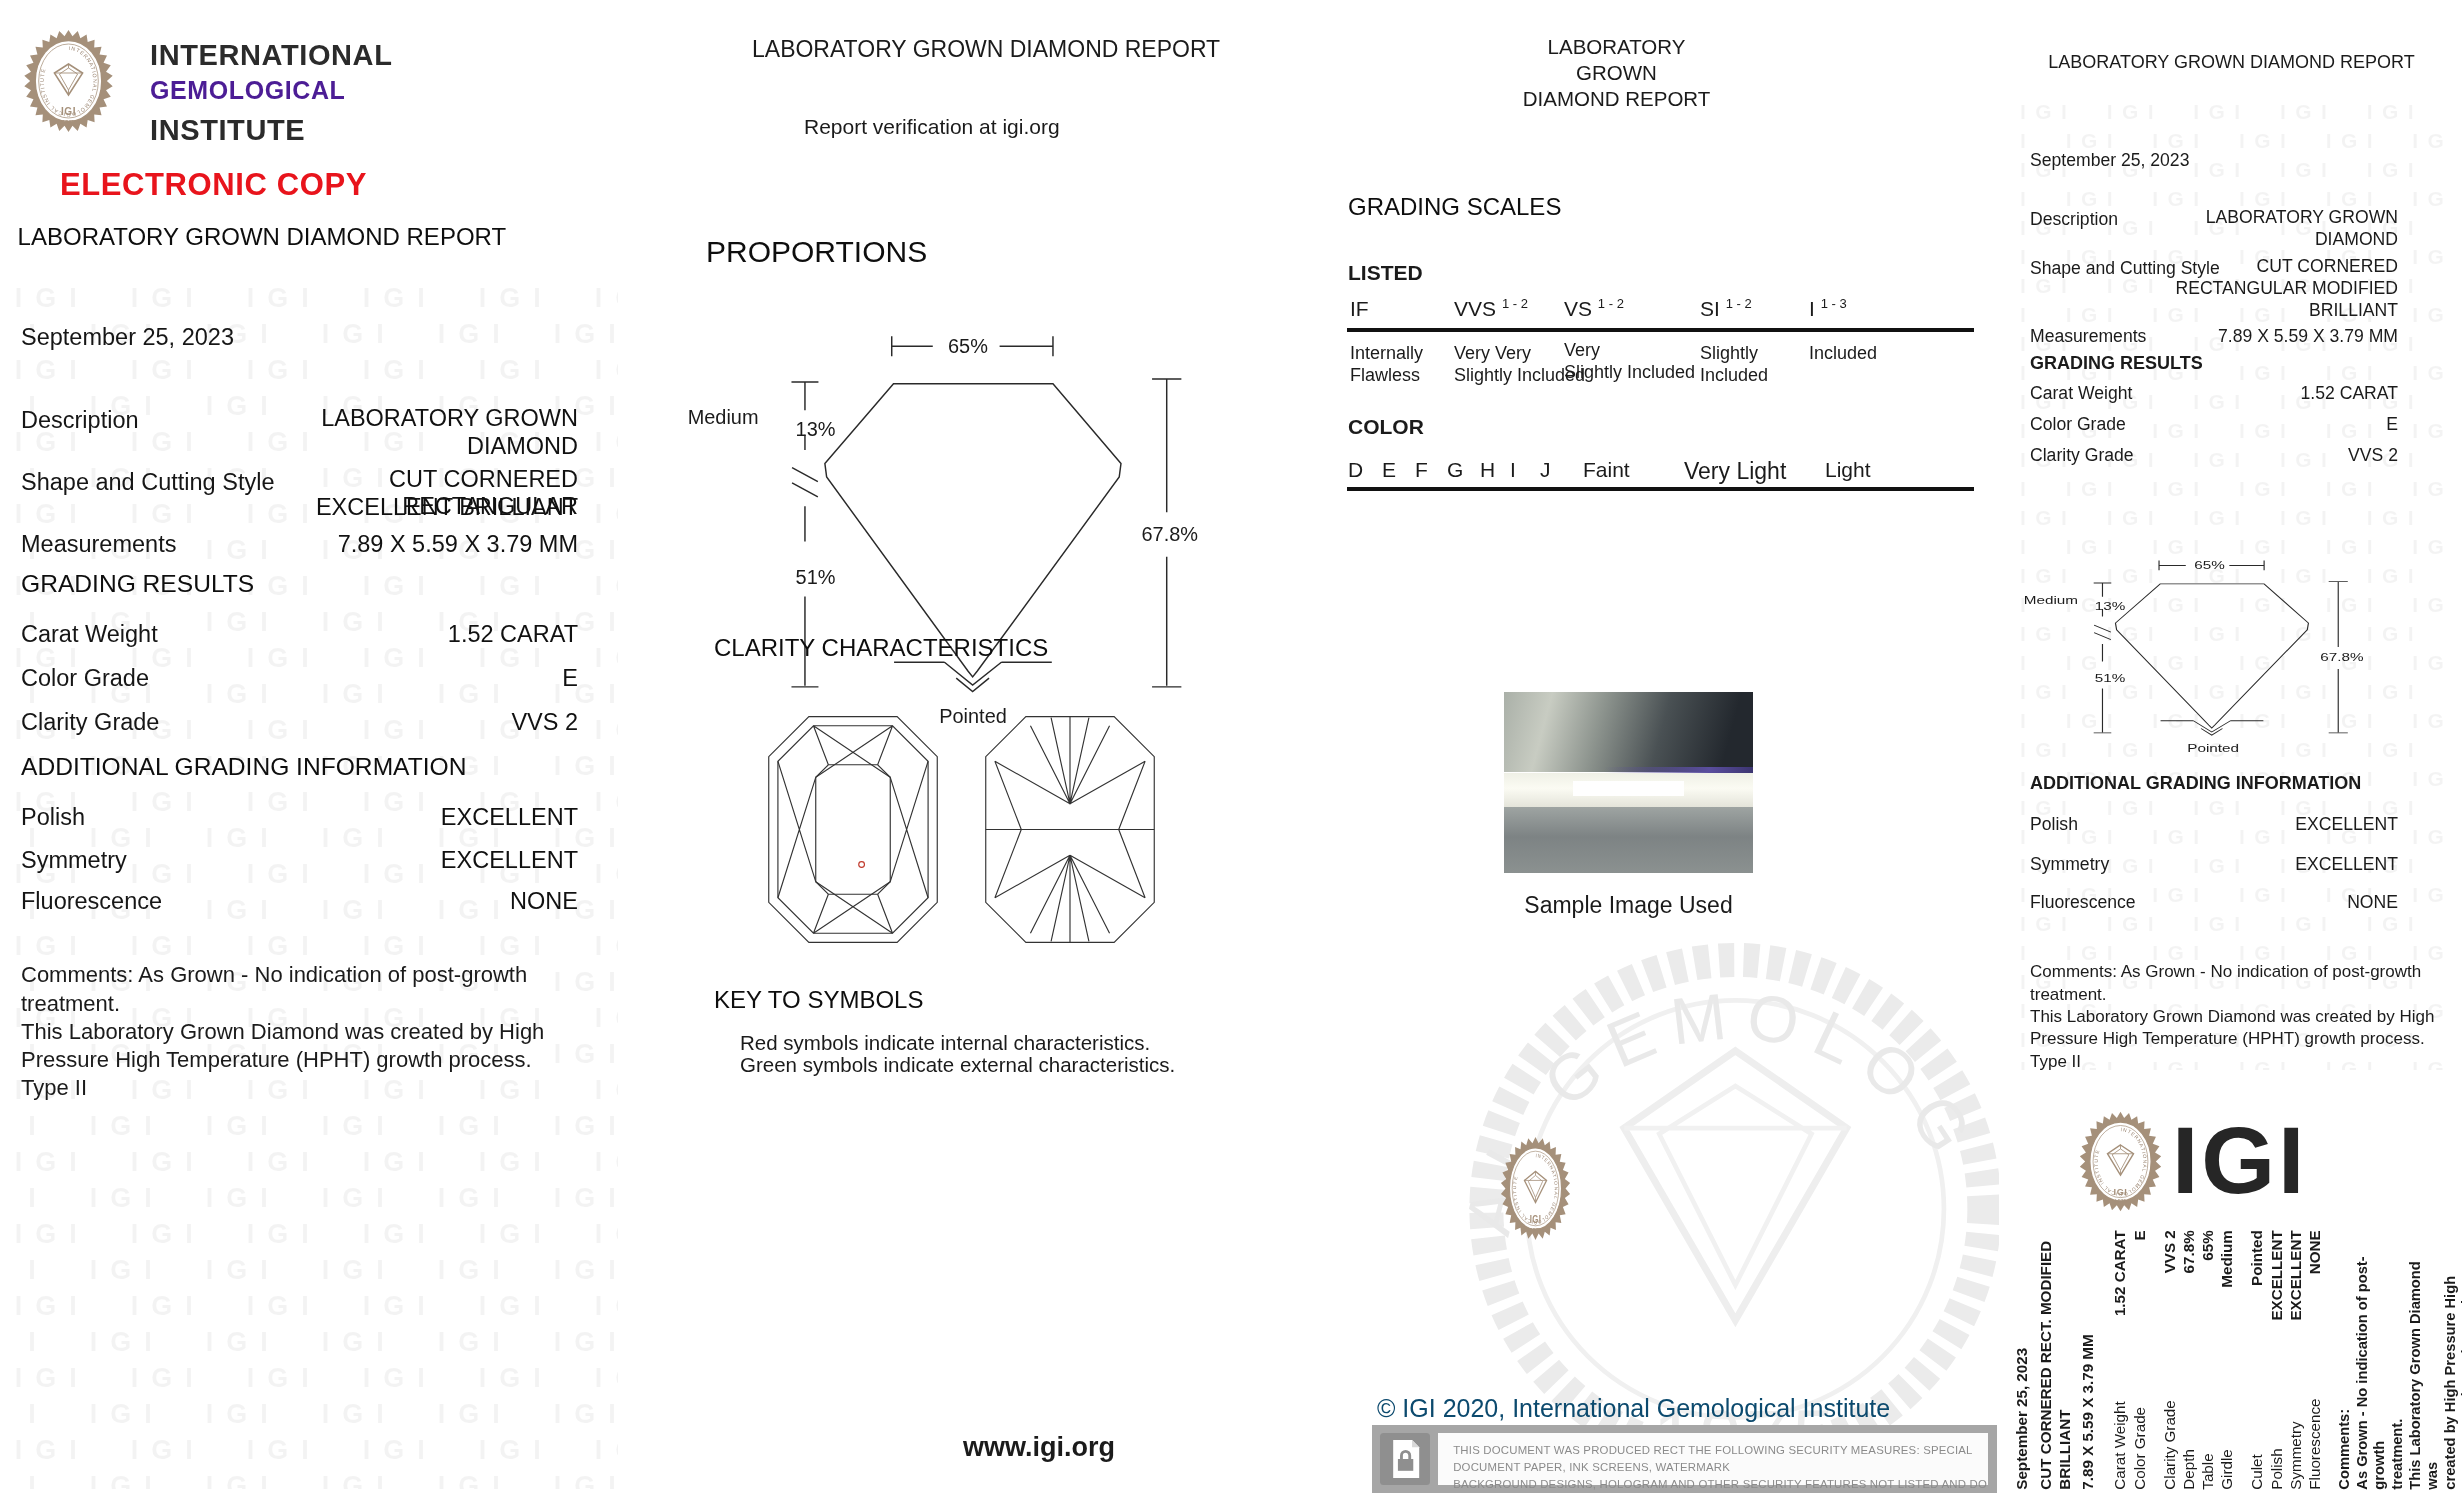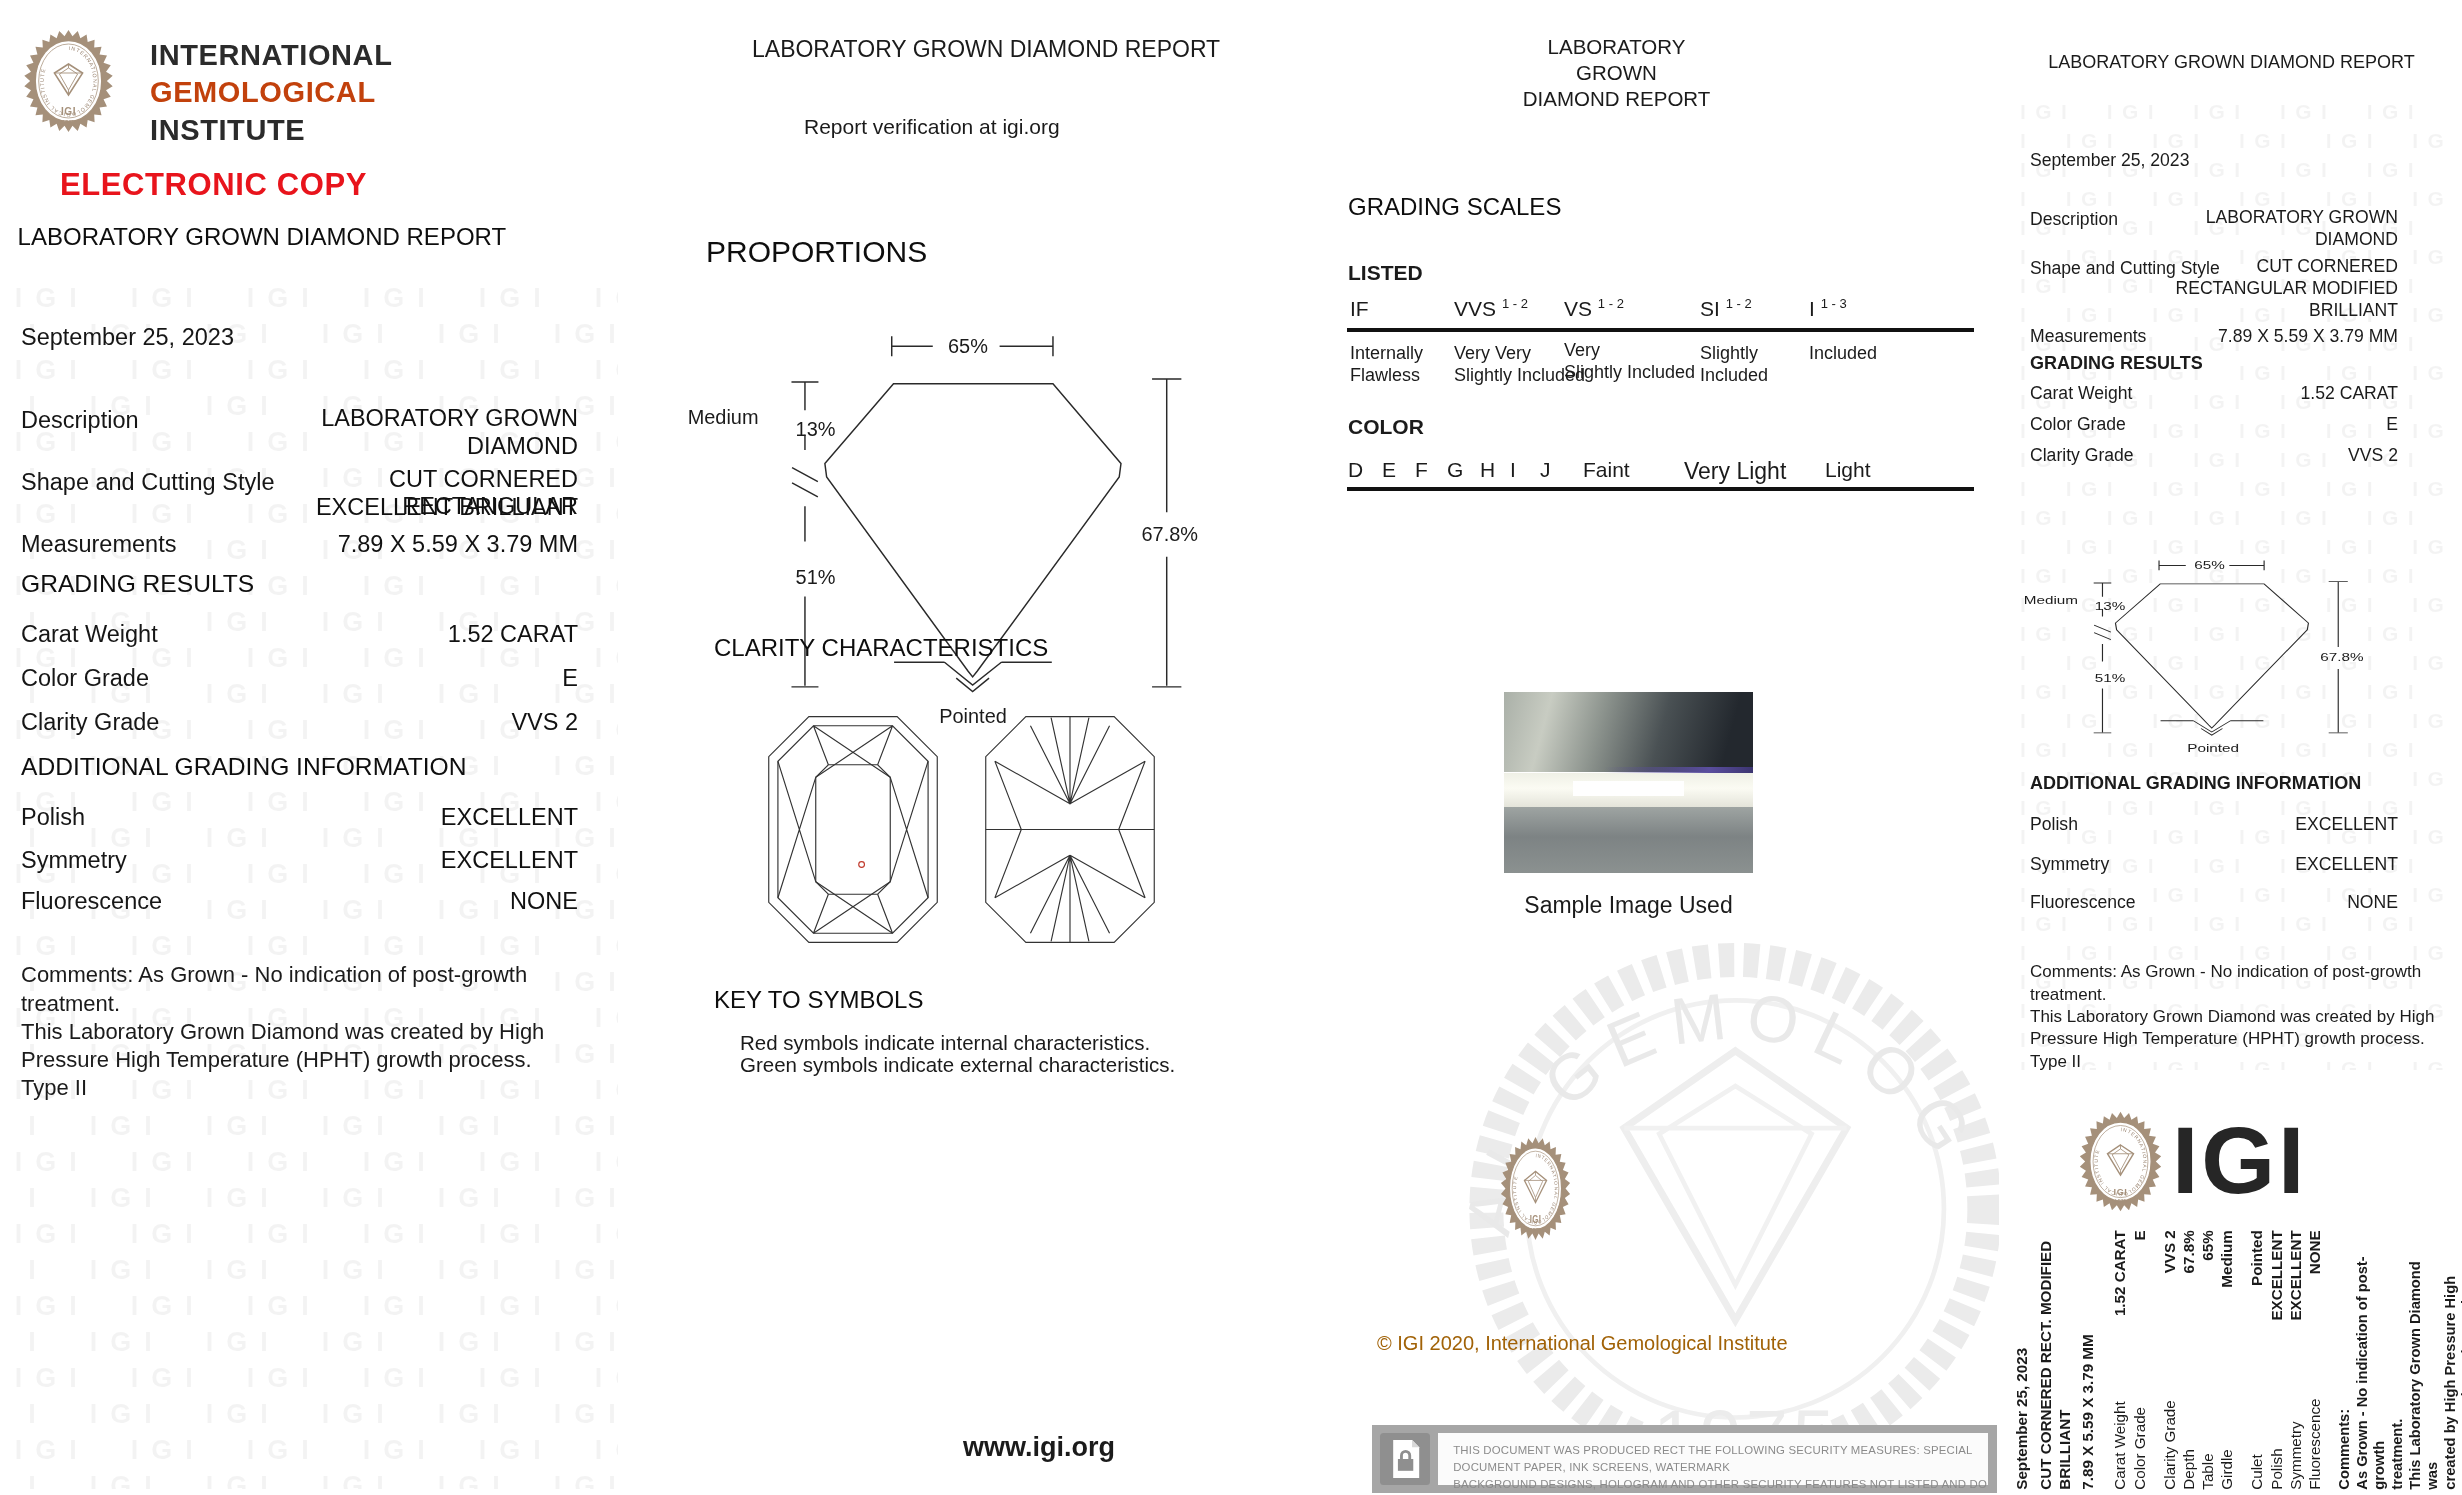--- a/index.html
+++ b/index.html
@@ -47,21 +47,21 @@
       <g stroke="#a5907a" fill="none">
         <path stroke-width="3" d="M100,78 L128,96 L100,140 L72,96 Z"></path>
         <path stroke-width="1.8" d="M100,86 L118,98 L100,130 L82,98 Z M72,96 L128,96 M100,78 L100,86 M100,130 L100,140"></path>
       </g>
       <text x="100" y="180" text-anchor="middle" font-size="20" font-weight="bold" fill="#a5907a" letter-spacing="1">IGI</text>
       <text x="100" y="198" text-anchor="middle" font-size="12" fill="#a5907a">1975</text>
     </svg>
   </div>
 
 <div class="abs b" style="left:150px;top:39px;font-size:29px;color:#2b2b2b;letter-spacing:0.6px">INTERNATIONAL</div>
-<div class="abs b" style="left:150px;top:76px;font-size:29px;color:#c2410c;letter-spacing:0.6px">GEMOLOGICAL</div>
+<div class="abs b" style="left:150px;top:76px;font-size:25px;color:#4c1d95;letter-spacing:0.6px">GEMOLOGICAL</div>
 <div class="abs b" style="left:150px;top:114px;font-size:29px;color:#2b2b2b;letter-spacing:0.6px">INSTITUTE</div>
 
 <div class="abs b red" style="left:60px;top:167px;font-size:31px;letter-spacing:0.6px">ELECTRONIC COPY</div>
 
 <div class="abs h1" style="left:17.6px;top:223px;font-size:24px">LABORATORY GROWN DIAMOND REPORT</div>
 
 <div class="abs wm" style="left:14.7px;top:280px;width:603px;height:1209px">
     <div style="transform:translateX(0px)">IGI&nbsp;&nbsp;IGI&nbsp;&nbsp;IGI&nbsp;&nbsp;IGI&nbsp;&nbsp;IGI&nbsp;&nbsp;IGI&nbsp;&nbsp;IGI&nbsp;&nbsp;IGI&nbsp;&nbsp;IGI&nbsp;&nbsp;IGI&nbsp;&nbsp;IGI&nbsp;&nbsp;</div>
     <div style="transform:translateX(-41px)">IGI&nbsp;&nbsp;IGI&nbsp;&nbsp;IGI&nbsp;&nbsp;IGI&nbsp;&nbsp;IGI&nbsp;&nbsp;IGI&nbsp;&nbsp;IGI&nbsp;&nbsp;IGI&nbsp;&nbsp;IGI&nbsp;&nbsp;IGI&nbsp;&nbsp;IGI&nbsp;&nbsp;</div>
     <div style="transform:translateX(0px)">IGI&nbsp;&nbsp;IGI&nbsp;&nbsp;IGI&nbsp;&nbsp;IGI&nbsp;&nbsp;IGI&nbsp;&nbsp;IGI&nbsp;&nbsp;IGI&nbsp;&nbsp;IGI&nbsp;&nbsp;IGI&nbsp;&nbsp;IGI&nbsp;&nbsp;IGI&nbsp;&nbsp;</div>
@@ -271,21 +271,21 @@
       <text font-size="10.5" letter-spacing="2" fill="#9b8673"><textPath href="#ringp2">INTERNATIONAL GEMOLOGICAL INSTITUTE</textPath></text>
       <g stroke="#a5907a" fill="none">
         <path stroke-width="3" d="M100,78 L128,96 L100,140 L72,96 Z"></path>
         <path stroke-width="1.8" d="M100,86 L118,98 L100,130 L82,98 Z M72,96 L128,96 M100,78 L100,86 M100,130 L100,140"></path>
       </g>
       <text x="100" y="180" text-anchor="middle" font-size="20" font-weight="bold" fill="#a5907a" letter-spacing="1">IGI</text>
       <text x="100" y="198" text-anchor="middle" font-size="12" fill="#a5907a">1975</text>
     </svg>
   </div>
 
-<div class="abs" style="left:1377px;top:1332px;font-size:20px;color:#a16207">© IGI 2020, International Gemological Institute</div>
+<div class="abs" style="left:1377px;top:1394px;font-size:25px;color:#0c4a6e">© IGI 2020, International Gemological Institute</div>
 <div class="abs" style="left:1893px;top:1431px;font-size:20px;color:#2f2f2f">FD - 10 20</div>
 
 <div class="abs" style="left:1372px;top:1425px;width:625px;height:68px;background:#a6a6a6">
   <div class="abs" style="left:8.2px;top:8.2px;width:50px;height:52px;background:#8f8f8f;border-radius:3.5px">
     <svg viewBox="0 0 40 44" width="50" height="52">
       <path d="M10,6 H26 L32,12 V38 H10 Z" fill="#ffffff"></path>
       <path d="M26,6 L26,12 L32,12 Z" fill="#d8d8d8"></path>
       <rect x="14" y="22" width="13" height="10" fill="#8f8f8f"></rect>
       <path d="M17,22 v-3 a3.5,3.5 0 0 1 7,0 v3" stroke="#8f8f8f" stroke-width="2.4" fill="none"></path>
     </svg>

